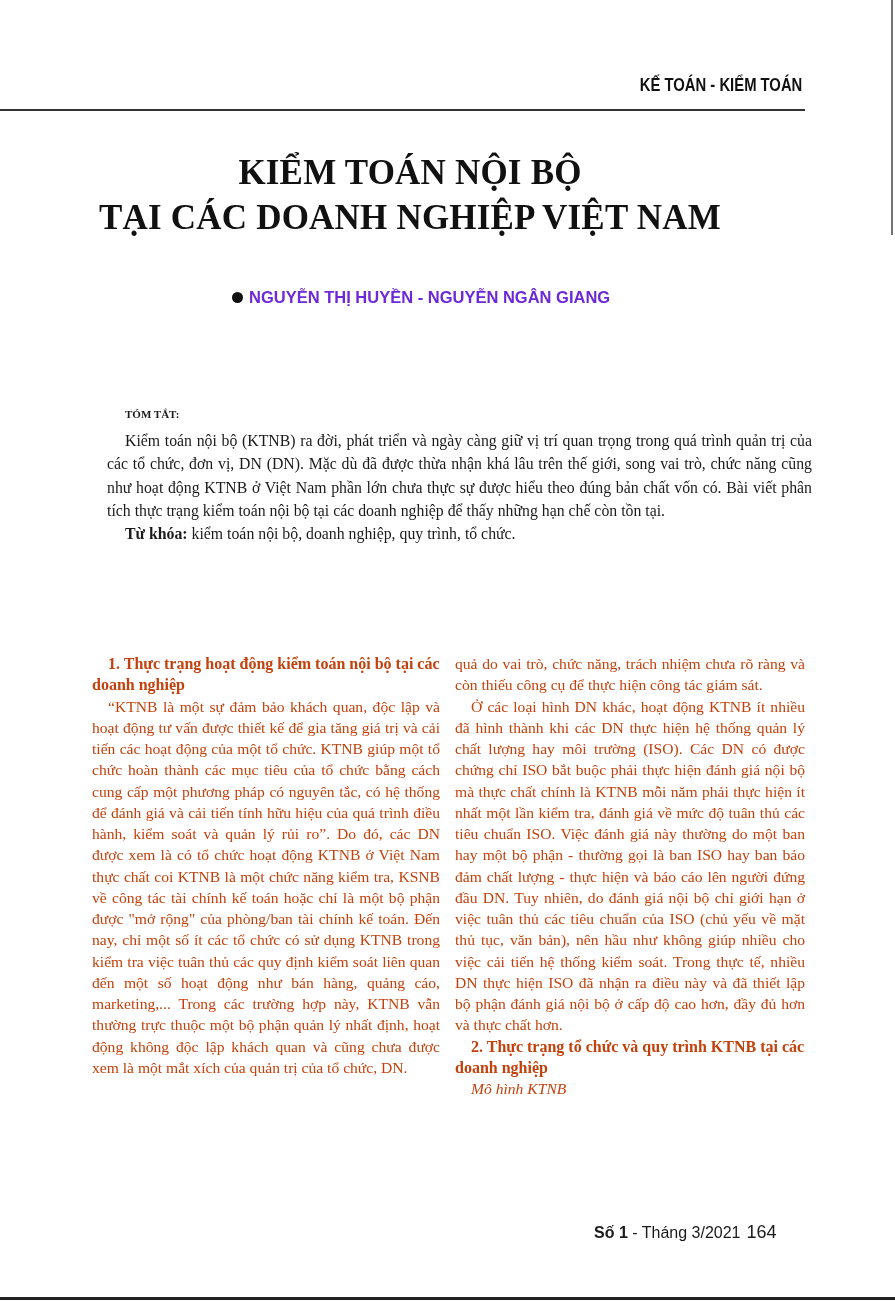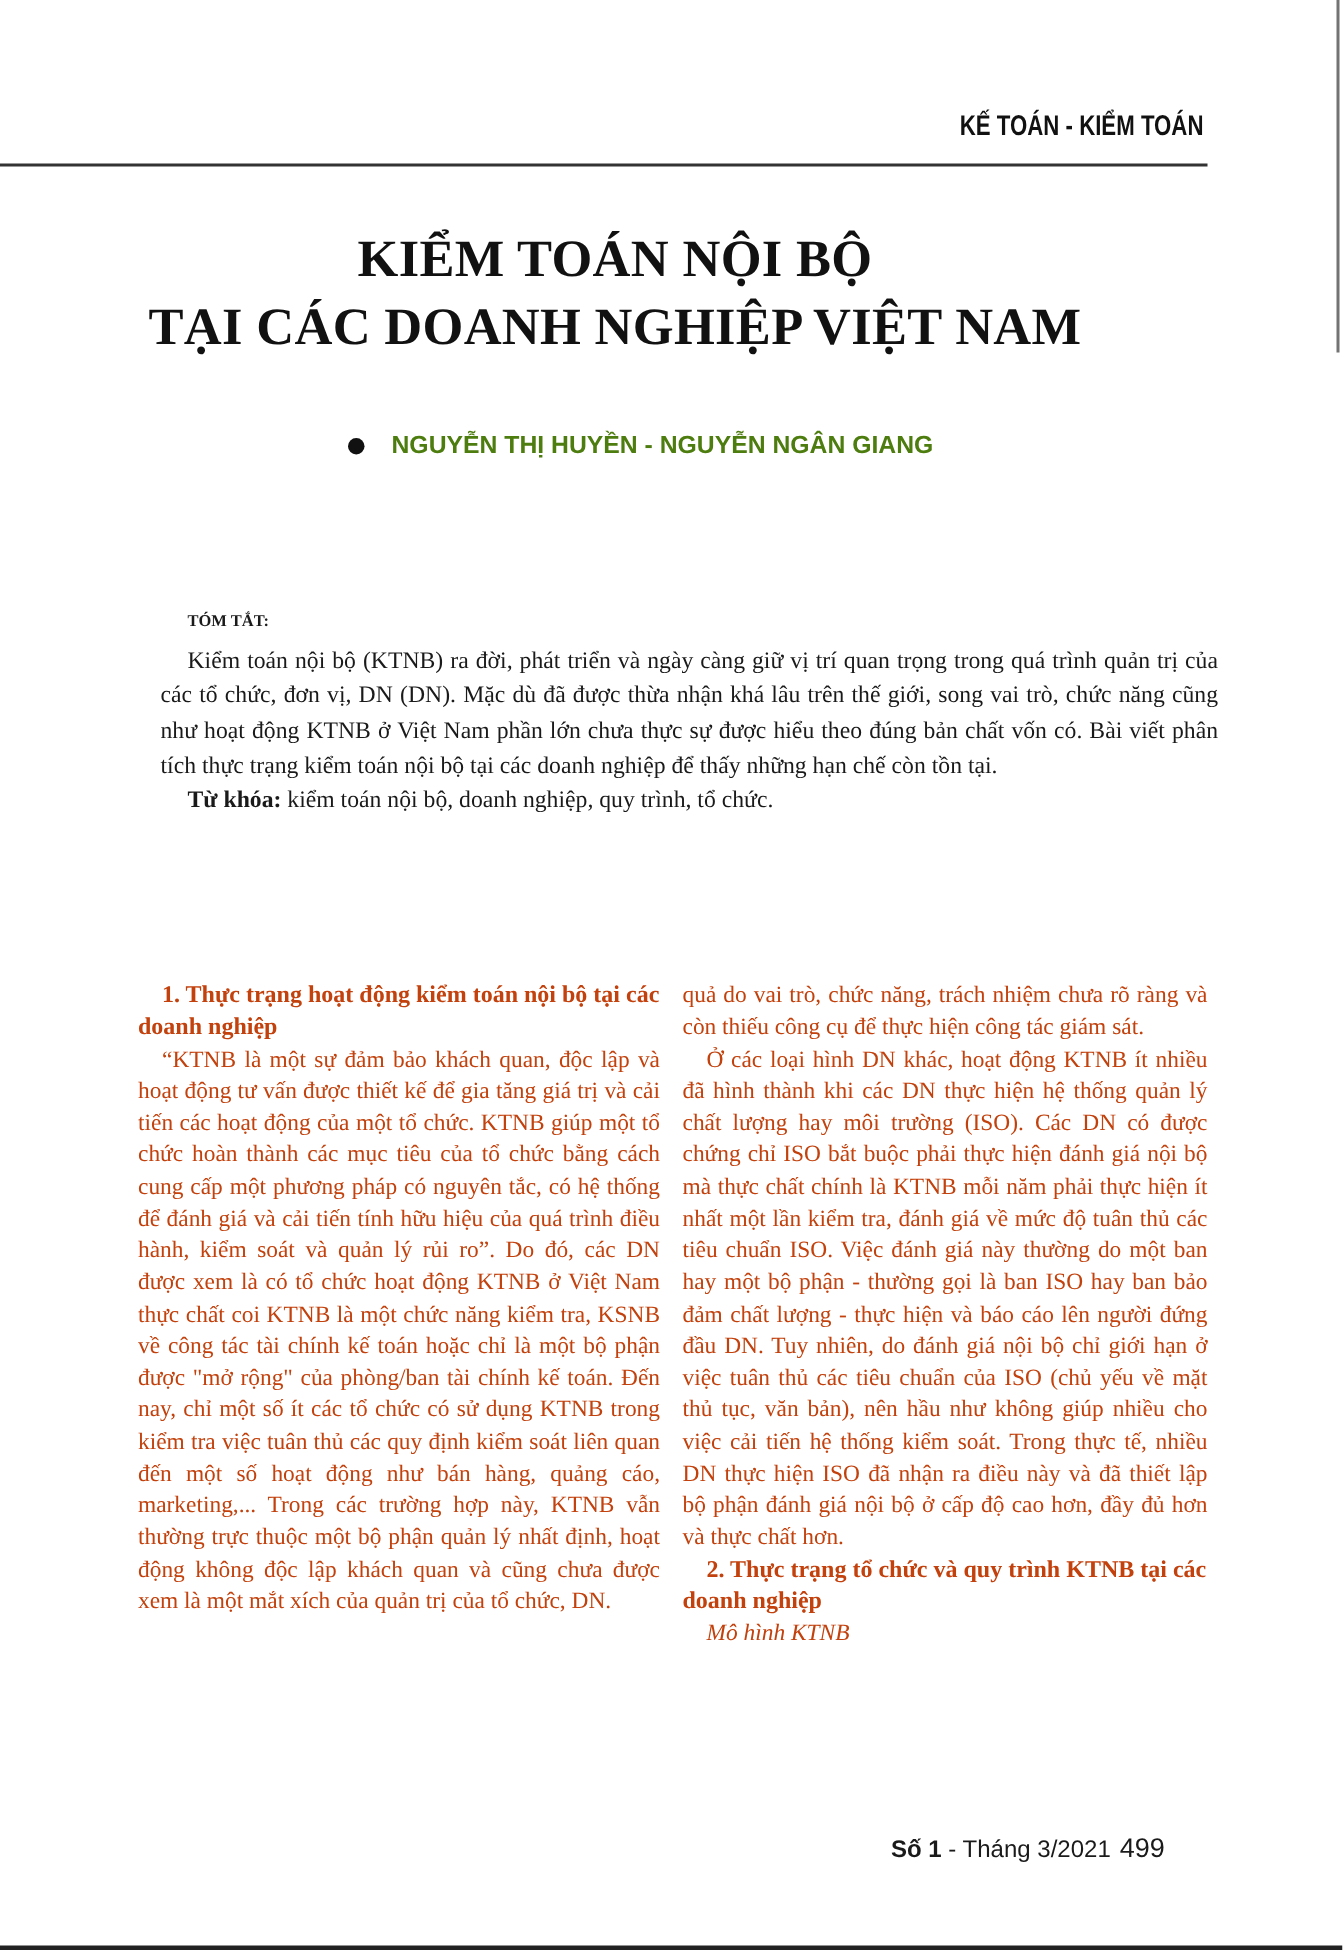--- a/index.html
+++ b/index.html
@@ -18,22 +18,22 @@
   .title {
     position: absolute; left: 0; width: 820px; text-align: center;
     font-family: "Liberation Serif", serif; font-weight: bold; font-size: 35px; color: #111;
     letter-spacing: 0.2px;
   }
   .title.l1 { top: 153px; }
   .title.l2 { top: 198px; }
 
   .authors {
     position: absolute; top: 288px; left: 232px;
-    font-family: "Liberation Sans", sans-serif; font-weight: bold; font-size: 16.5px; color: #4d7c0f;
-    display: flex; align-items: center; gap: 18px;
+    font-family: "Liberation Sans", sans-serif; font-weight: bold; font-size: 16.5px; color: #6d28d9;
+    display: flex; align-items: center; gap: 6px;
   }
   .bullet { width: 11px; height: 11px; border-radius: 50%; background: #111; display: inline-block; }
 
   .abstract { position: absolute; top: 403px; left: 107px; width: 705px;
     font-family: "Liberation Serif", serif; font-size: 15.8px; line-height: 23.3px; color: #1a1a1a; }
   .abstract .label { font-weight: bold; font-size: 11px; margin-left: 18px; display: block; line-height: 22px; margin-bottom: 4px; }
   .abstract p { margin: 0; text-indent: 18px; text-align: justify; text-align-last: left; }
   .abstract .kw b { font-weight: bold; }
 
   .col { position: absolute; top: 653px; width: 348px;
@@ -78,16 +78,16 @@
 </div>
 
 <div class="col right">
   <p class="noindent">quả do vai trò, chức năng, trách nhiệm chưa rõ ràng và còn thiếu công cụ để thực hiện công tác giám sát.</p>
   <p>Ở các loại hình DN khác, hoạt động KTNB ít nhiều đã hình thành khi các DN thực hiện hệ thống quản lý chất lượng hay môi trường (ISO). Các DN có được chứng chỉ ISO bắt buộc phải thực hiện đánh giá nội bộ mà thực chất chính là KTNB mỗi năm phải thực hiện ít nhất một lần kiểm tra, đánh giá về mức độ tuân thủ các tiêu chuẩn ISO. Việc đánh giá này thường do một ban hay một bộ phận - thường gọi là ban ISO hay ban bảo đảm chất lượng - thực hiện và báo cáo lên người đứng đầu DN. Tuy nhiên, do đánh giá nội bộ chỉ giới hạn ở việc tuân thủ các tiêu chuẩn của ISO (chủ yếu về mặt thủ tục, văn bản), nên hầu như không giúp nhiều cho việc cải tiến hệ thống kiểm soát. Trong thực tế, nhiều DN thực hiện ISO đã nhận ra điều này và đã thiết lập bộ phận đánh giá nội bộ ở cấp độ cao hơn, đầy đủ hơn và thực chất hơn.</p>
   <h3>2. Thực trạng tổ chức và quy trình KTNB tại các doanh nghiệp</h3>
   <h5>Mô hình KTNB</h5>
 </div>
 
 <div class="footer">
-  <span class="issue">Số 1</span><span> - </span><span>Tháng 3/2021</span><span class="page">499</span>
+  <span class="issue">Số 1</span><span> - </span><span>Tháng 3/2021</span><span class="page">164</span>
 </div>
 
 <div class="bottom-rule"></div>
 
 </body></html>

